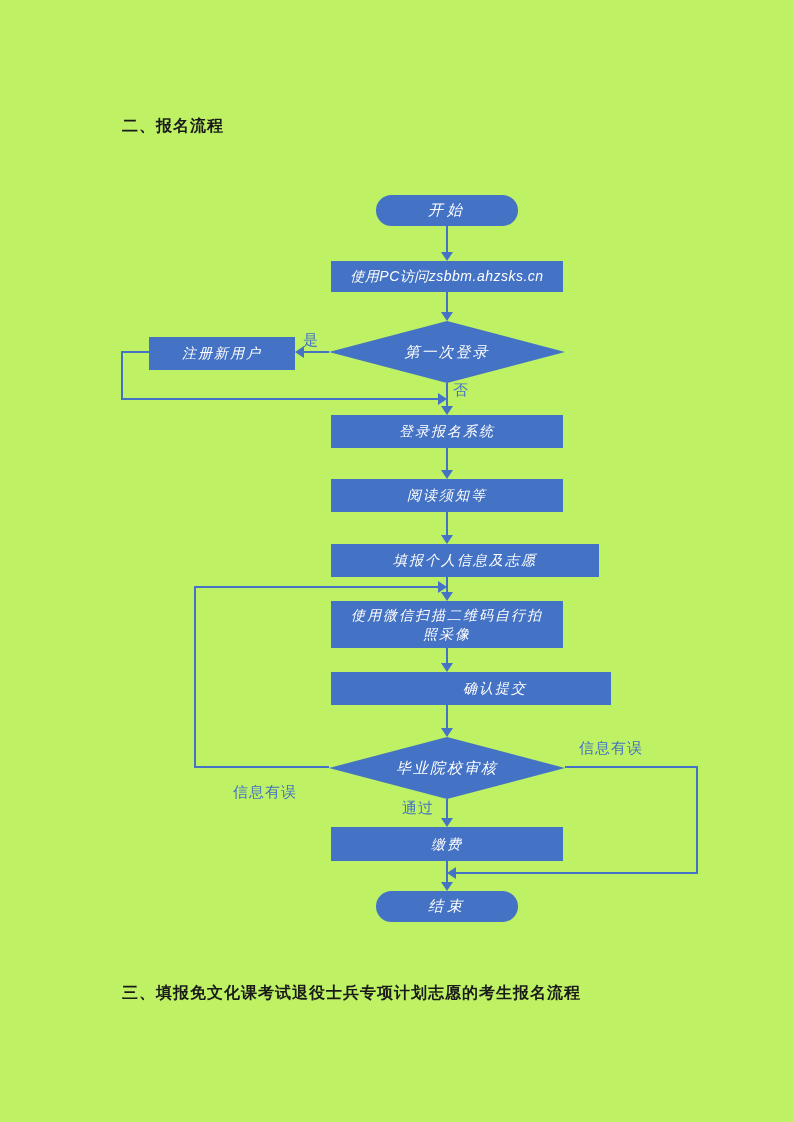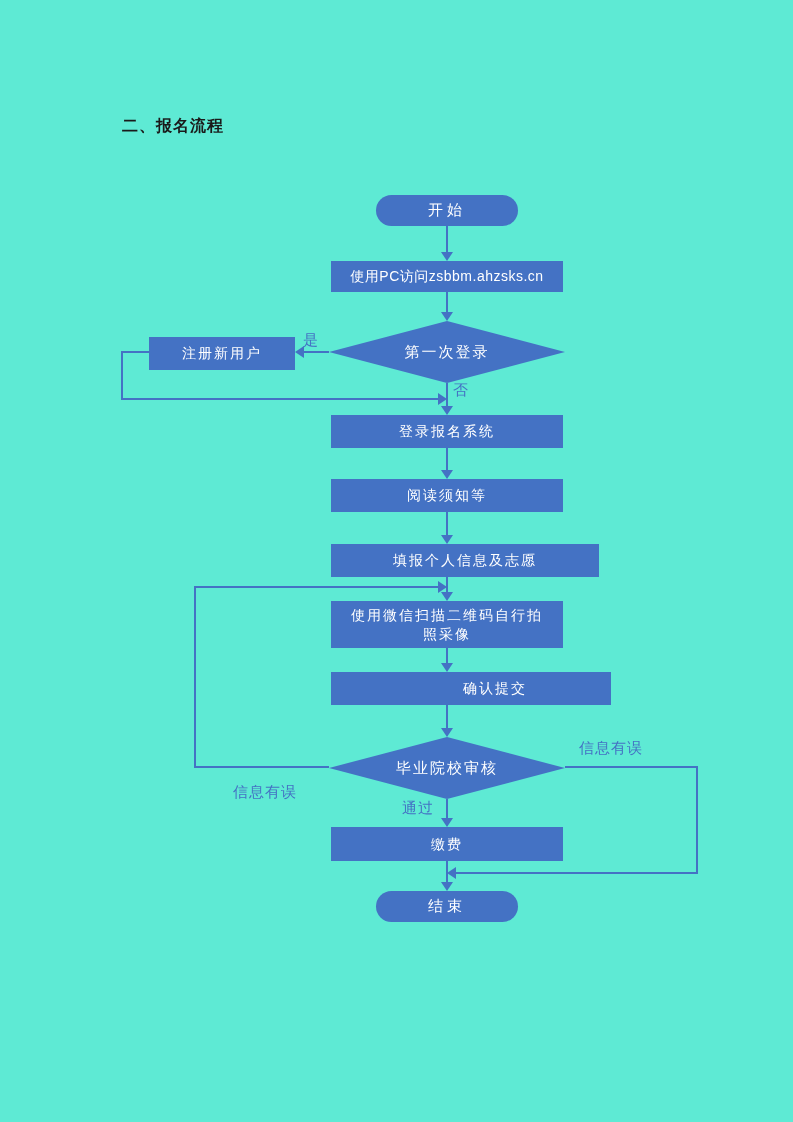--- a/index.html
+++ b/index.html
@@ -1,20 +1,20 @@
 <!DOCTYPE html>
 <html style="--fill: #4472c4; --line: #4472c4; --label: #4472c4; --shape-text: #ffffff;"><head>
 <meta charset="utf-8">
 <style>
   html,body{margin:0;padding:0;background:#e8e8e8;}
   .page{
     position:relative;
     width:793px;height:1122px;
     margin:0 auto;
-    background:#5eead4;
+    background:#bef264;
     font-family:"Liberation Sans","DejaVu Sans",sans-serif;
     overflow:hidden;
   }
   .heading{
     position:absolute;
     font-size:16px;
     font-weight:bold;
     color:#1a1a1a;
     letter-spacing:1px;
     white-space:nowrap;
@@ -24,20 +24,21 @@
     position:absolute;
     background:var(--fill,#4472c4);
     color:var(--shape-text,#ffffff);
     display:flex;
     align-items:center;
     justify-content:center;
     text-align:center;
     font-size:14px;
     line-height:1.35;
     letter-spacing:2px;
+    font-style:italic;
   }
   .terminator{border-radius:16px;font-size:15px;letter-spacing:4px;}
   .decision{
     clip-path:polygon(50% 0,100% 50%,50% 100%,0 50%);
     font-size:15px;
   }
   .url-node{letter-spacing:0.5px;}
   .two-line{padding:0 14px;}
   
   .line{position:absolute;background:var(--line,#4472c4);}
@@ -138,14 +139,15 @@
     <div class="ah ah-left" style="left:447px;top:867px;"></div>
 
     <div class="edge-label" style="left:303px;top:331px;">是</div>
     <div class="edge-label" style="left:453px;top:381px;">否</div>
     <div class="edge-label" style="left:233px;top:740px;margin-top:43px;">信息有误</div>
     <div class="edge-label" style="left:579px;top:739px;">信息有误</div>
     <div class="edge-label" style="left:402px;top:799px;">通过</div>
 
   </div>
 
+  <div class="heading" style="left:122px;top:983px;">三、填报免文化课考试退役士兵专项计划志愿的考生报名流程</div>
 
 </div>
 
 </body></html>

